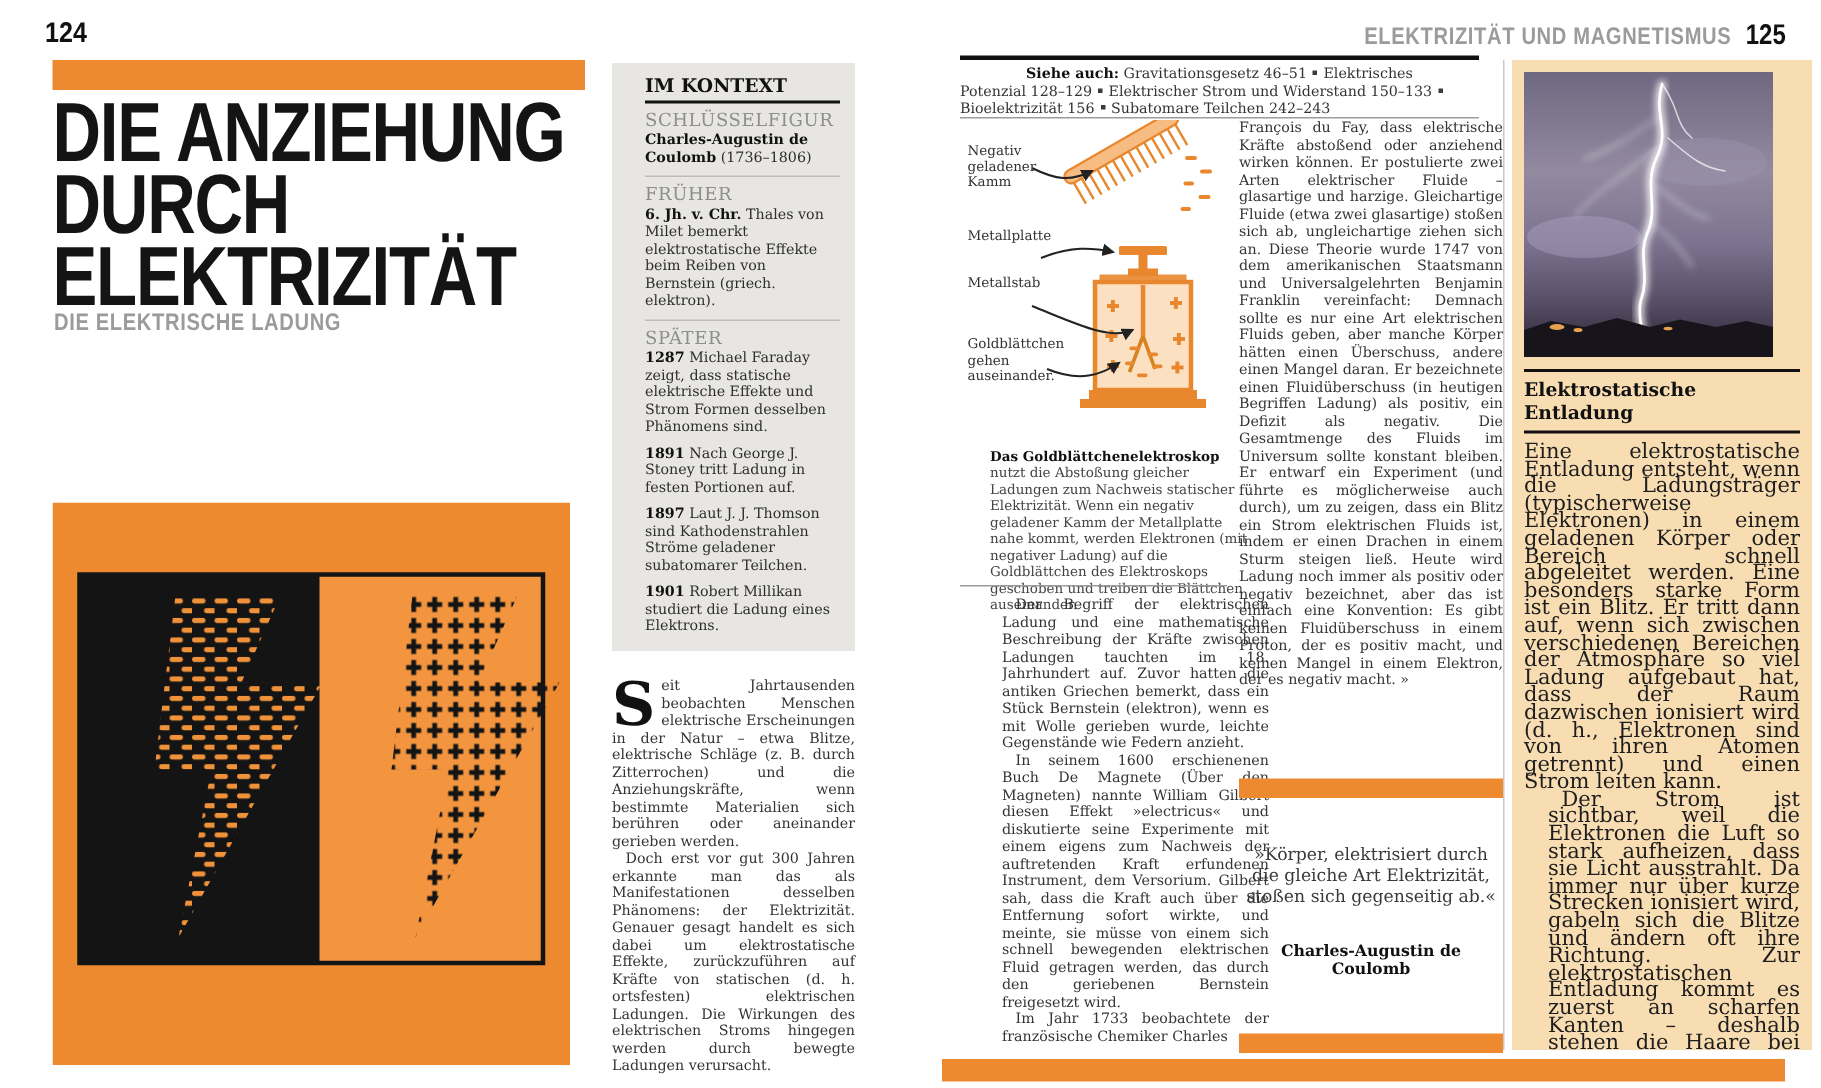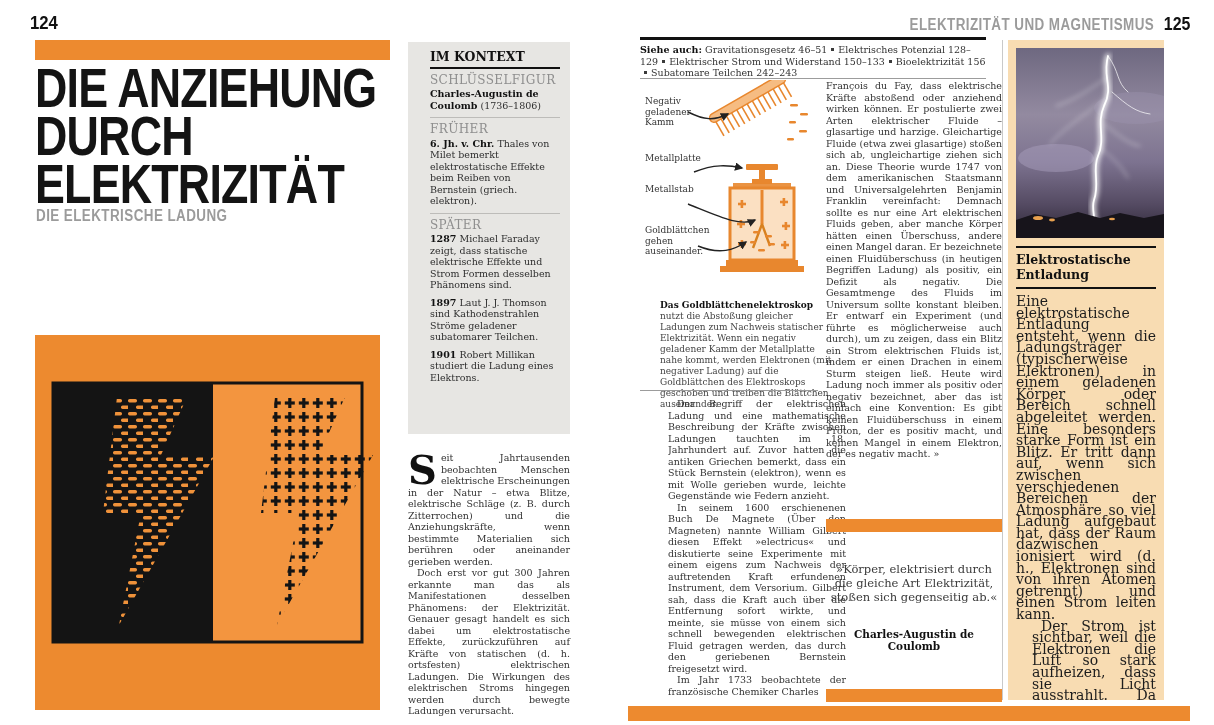--- a/index.html
+++ b/index.html
@@ -31,21 +31,21 @@
   .ctx-entry .lead { font-weight:bold; color:#111; }
   .ctx-rule { border-top:1px solid #bdbcb9; margin:6px 0 6px; }
 
   
   .bodytext { font-size:9.5px; line-height:11.5px; color:#333; text-align:justify; }
   .bodytext p.ind { text-indent:9px; }
   .dropcap { float:left; font-weight:bold; color:#111; font-size:40px; line-height:32px; padding:2px 4px 0 0; font-family:"DejaVu Serif",serif; }
 
   
   .seealso { font-size:9.5px; line-height:11.5px; color:#333; }
-  .seealso .lbl { font-weight:bold; color:#111; }
+  .seealso .lbl { font-weight:bold; color:#111;margin-left:44px; }
   .sq { display:inline-block; width:3px; height:3px; background:#3a3a3a; margin:0 4px 2px; vertical-align:middle; }
 
   
   .dlabel { font-size:9px; line-height:10.5px; color:#333; white-space:pre-line; }
   .caption { font-size:9px; line-height:11px; color:#444; }
   .caption .lead { font-weight:bold; color:#111; }
   .thinrule { border-top:1px solid #9c9c9c; }
 
   
   .obar { background:#ED8A2F; }
@@ -113,20 +113,24 @@
   <div class="ctx-entry">
     <span class="lead">6. Jh. v. Chr.</span>
     <span>Thales von Milet bemerkt elektrostatische Effekte beim Reiben von Bernstein (griech. elektron).</span>
   </div>
 
   <div class="ctx-rule"></div>
   <div class="ctx-label">SPÄTER</div>
   <div class="ctx-entry">
     <span class="lead">1287</span>
     <span>Michael Faraday zeigt, dass statische elektrische Effekte und Strom Formen desselben Phänomens sind.</span>
+  </div>
+  <div class="ctx-entry">
+    <span class="lead">1891</span>
+    <span>Nach George J. Stoney tritt Ladung in festen Portionen auf.</span>
   </div>
   <div class="ctx-entry">
     <span class="lead">1897</span>
     <span>Laut J. J. Thomson sind Kathodenstrahlen Ströme geladener subatomarer Teilchen.</span>
   </div>
   <div class="ctx-entry">
     <span class="lead">1901</span>
     <span>Robert Millikan studiert die Ladung eines Elektrons.</span>
   </div>
 </div>
@@ -266,21 +270,21 @@
   <p>François du Fay, dass elektrische Kräfte abstoßend oder anziehend wirken können. Er postulierte zwei Arten elektrischer Fluide – glasartige und harzige. Gleichartige Fluide (etwa zwei glasartige) stoßen sich ab, ungleichartige ziehen sich an. Diese Theorie wurde 1747 von dem amerikanischen Staatsmann und Universalgelehrten Benjamin Franklin vereinfacht: Demnach sollte es nur eine Art elektrischen Fluids geben, aber manche Körper hätten einen Überschuss, andere einen Mangel daran. Er bezeichnete einen Fluidüberschuss (in heutigen Begriffen Ladung) als positiv, ein Defizit als negativ. Die Gesamtmenge des Fluids im Universum sollte konstant bleiben. Er entwarf ein Experiment (und führte es möglicherweise auch durch), um zu zeigen, dass ein Blitz ein Strom elektrischen Fluids ist, indem er einen Drachen in einem Sturm steigen ließ. Heute wird Ladung noch immer als positiv oder negativ bezeichnet, aber das ist einfach eine Konvention: Es gibt keinen Fluidüberschuss in einem Proton, der es positiv macht, und keinen Mangel in einem Elektron, der es negativ macht. »</p>
 </div>
 
 <div class="abs obar" style="left:826px; top:519px; width:176px; height:13px;"></div>
 <div class="abs quote" style="left:826px; top:562px; width:176px;">»Körper, elektrisiert durch die gleiche Art Elektrizität, stoßen sich gegenseitig ab.«</div>
 <div class="abs attrib" style="left:826px; top:628px; width:176px;">Charles-Augustin de Coulomb</div>
 <div class="abs obar" style="left:826px; top:689px; width:176px; height:13px;"></div>
 
 <div class="abs vrule" style="left:1002px; top:40px; height:660px;"></div>
 
-<div class="abs sidebar" style="left:1008px; top:40px; width:156px; height:660px; padding:8px;">
+<div class="abs sidebar" style="left:1008px; top:40px; width:200px; height:660px; padding:8px;">
 
   <div class="abs" style="left:8px; top:8px; width:166px; height:190px;">
     <svg width="166" height="190" viewBox="0 0 166 190">
       <defs>
         <linearGradient id="sky" x1="0" y1="0" x2="0" y2="1">
           <stop offset="0" stop-color="#6e6880"></stop>
           <stop offset="0.35" stop-color="#938aa0"></stop>
           <stop offset="0.6" stop-color="#7d7390"></stop>
           <stop offset="0.82" stop-color="#554b63"></stop>
           <stop offset="1" stop-color="#2a2433"></stop>

